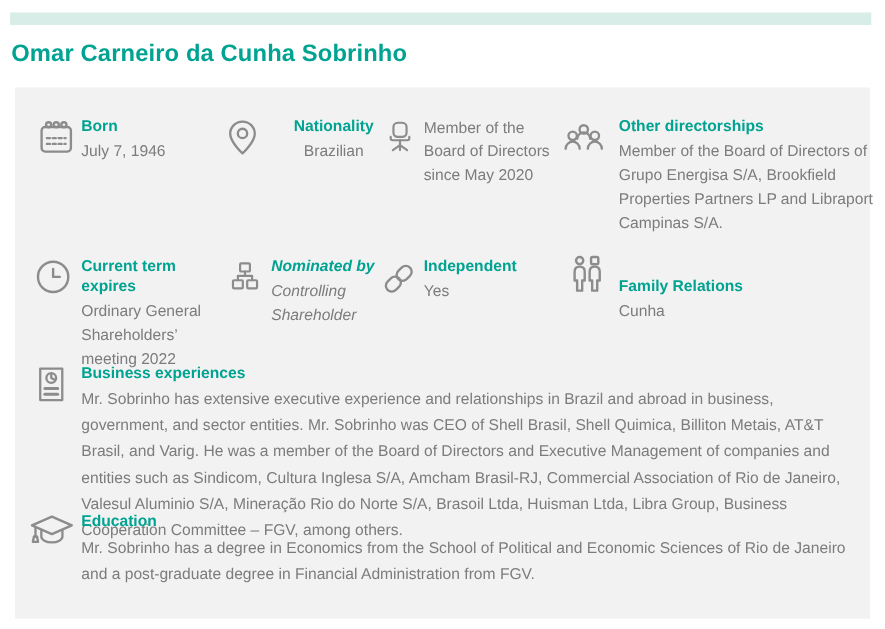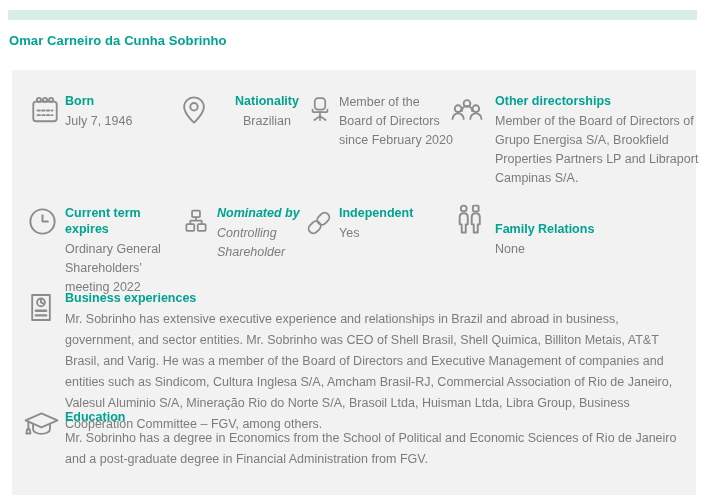--- a/index.html
+++ b/index.html
@@ -1,19 +1,19 @@
 <!DOCTYPE html>
 <html><head>
 <meta charset="utf-8">
 <style>
   * { margin:0; padding:0; box-sizing:border-box; }
   body { font-family: "Liberation Sans", "DejaVu Sans", sans-serif; background:#ffffff; }
   .page { position:relative; width:708px; height:503px; background:#ffffff; overflow:hidden; }
   .top-bar { position:absolute; left:8px; top:10px; width:689px; height:10px; background:#d8ede8; }
-  .title { position:absolute; left:9px; top:33px; font-size:13px; font-weight:bold; color:#00a391; letter-spacing:0.1px; }
+  .title { position:absolute; left:9px; top:33px; font-size:19px; font-weight:bold; color:#00a391; letter-spacing:0.1px; }
   .card { position:absolute; left:12px; top:70px; width:684px; height:425px; background:#f2f2f2; }
   .icon { position:absolute; color:#8c8c8c; }
   .icon svg { display:block; stroke:#8c8c8c; fill:none; stroke-width:2; stroke-linecap:round; stroke-linejoin:round; }
   .field { position:absolute; }
   .label { font-size:12.5px; font-weight:bold; color:#00a391; margin-bottom:3px; line-height:16px; }
   .value { font-size:12.5px; color:#7c7c7e; line-height:19px; }
   .para  { font-size:12.5px; color:#7c7c7e; line-height:21px; }
 </style>
 </head>
 <body>
@@ -53,21 +53,21 @@
     <div class="icon" style="left:294px; top:25px;">
       <svg width="28" height="30" viewBox="0 0 32 32">
         <rect x="10" y="2.5" width="12" height="13" rx="4"></rect>
         <path d="M7.5 15.5 v1.5 c0 1 0.8 1.5 1.8 1.5 h13.4 c1 0 1.8-0.5 1.8-1.5 v-1.5"></path>
         <line x1="16" y1="18.5" x2="16" y2="23"></line>
         <path d="M9.5 27.5 L16 23 L22.5 27.5"></path>
         <line x1="16" y1="23" x2="16" y2="27.5"></line>
       </svg>
     </div>
     <div class="field" style="left:327px; top:23px; width:115px;">
-      <div class="value">Member of the Board of Directors since February 2020</div>
+      <div class="value">Member of the Board of Directors since May 2020</div>
     </div>
 
     <div class="icon" style="left:437px; top:27px;">
       <svg width="36" height="28" viewBox="0 0 38 30">
         <circle cx="19" cy="7" r="3.6"></circle>
         <path d="M13.5 15 a5.5 5.5 0 0 1 11 0"></path>
         <circle cx="9.5" cy="12.5" r="3.6"></circle>
         <path d="M3.5 23.5 a6 6 0 0 1 12 0"></path>
         <circle cx="28.5" cy="12.5" r="3.6"></circle>
         <path d="M22.5 23.5 a6 6 0 0 1 12 0"></path>
@@ -118,21 +118,21 @@
     <div class="icon" style="left:445px; top:134px;">
       <svg width="25" height="33" viewBox="0 0 26 34">
         <circle cx="7" cy="4.5" r="3"></circle>
         <path d="M7 9.5 c-2.6 0 -4.2 1.6 -4.2 4.2 V21 h2.1 v8.5 h4.2 V21 h2.1 v-7.3 c0 -2.6 -1.6 -4.2 -4.2 -4.2 Z"></path>
         <rect x="16.5" y="1.5" width="6" height="6" rx="1.2"></rect>
         <path d="M19.5 9.5 c-2.6 0 -4.2 1.6 -4.2 4.2 V21 h2.1 v8.5 h4.2 V21 h2.1 v-7.3 c0 -2.6 -1.6 -4.2 -4.2 -4.2 Z"></path>
       </svg>
     </div>
     <div class="field" style="left:483px; top:135px; width:140px;margin-top:16px;">
       <div class="label">Family Relations</div>
-      <div class="value">None</div>
+      <div class="value">Cunha</div>
     </div>
 
     <div class="icon" style="left:16px; top:222px;">
       <svg width="26" height="31" viewBox="0 0 28 32">
         <rect x="4.5" y="2.5" width="19" height="27"></rect>
         <circle cx="14" cy="10.5" r="4.2"></circle>
         <path d="M14 7.5 V10.5 L16.8 12"></path>
         <line x1="8.5" y1="19.5" x2="19.5" y2="19.5" stroke-width="2.6"></line>
         <line x1="8.5" y1="24.5" x2="19.5" y2="24.5" stroke-width="2.6"></line>
       </svg>

